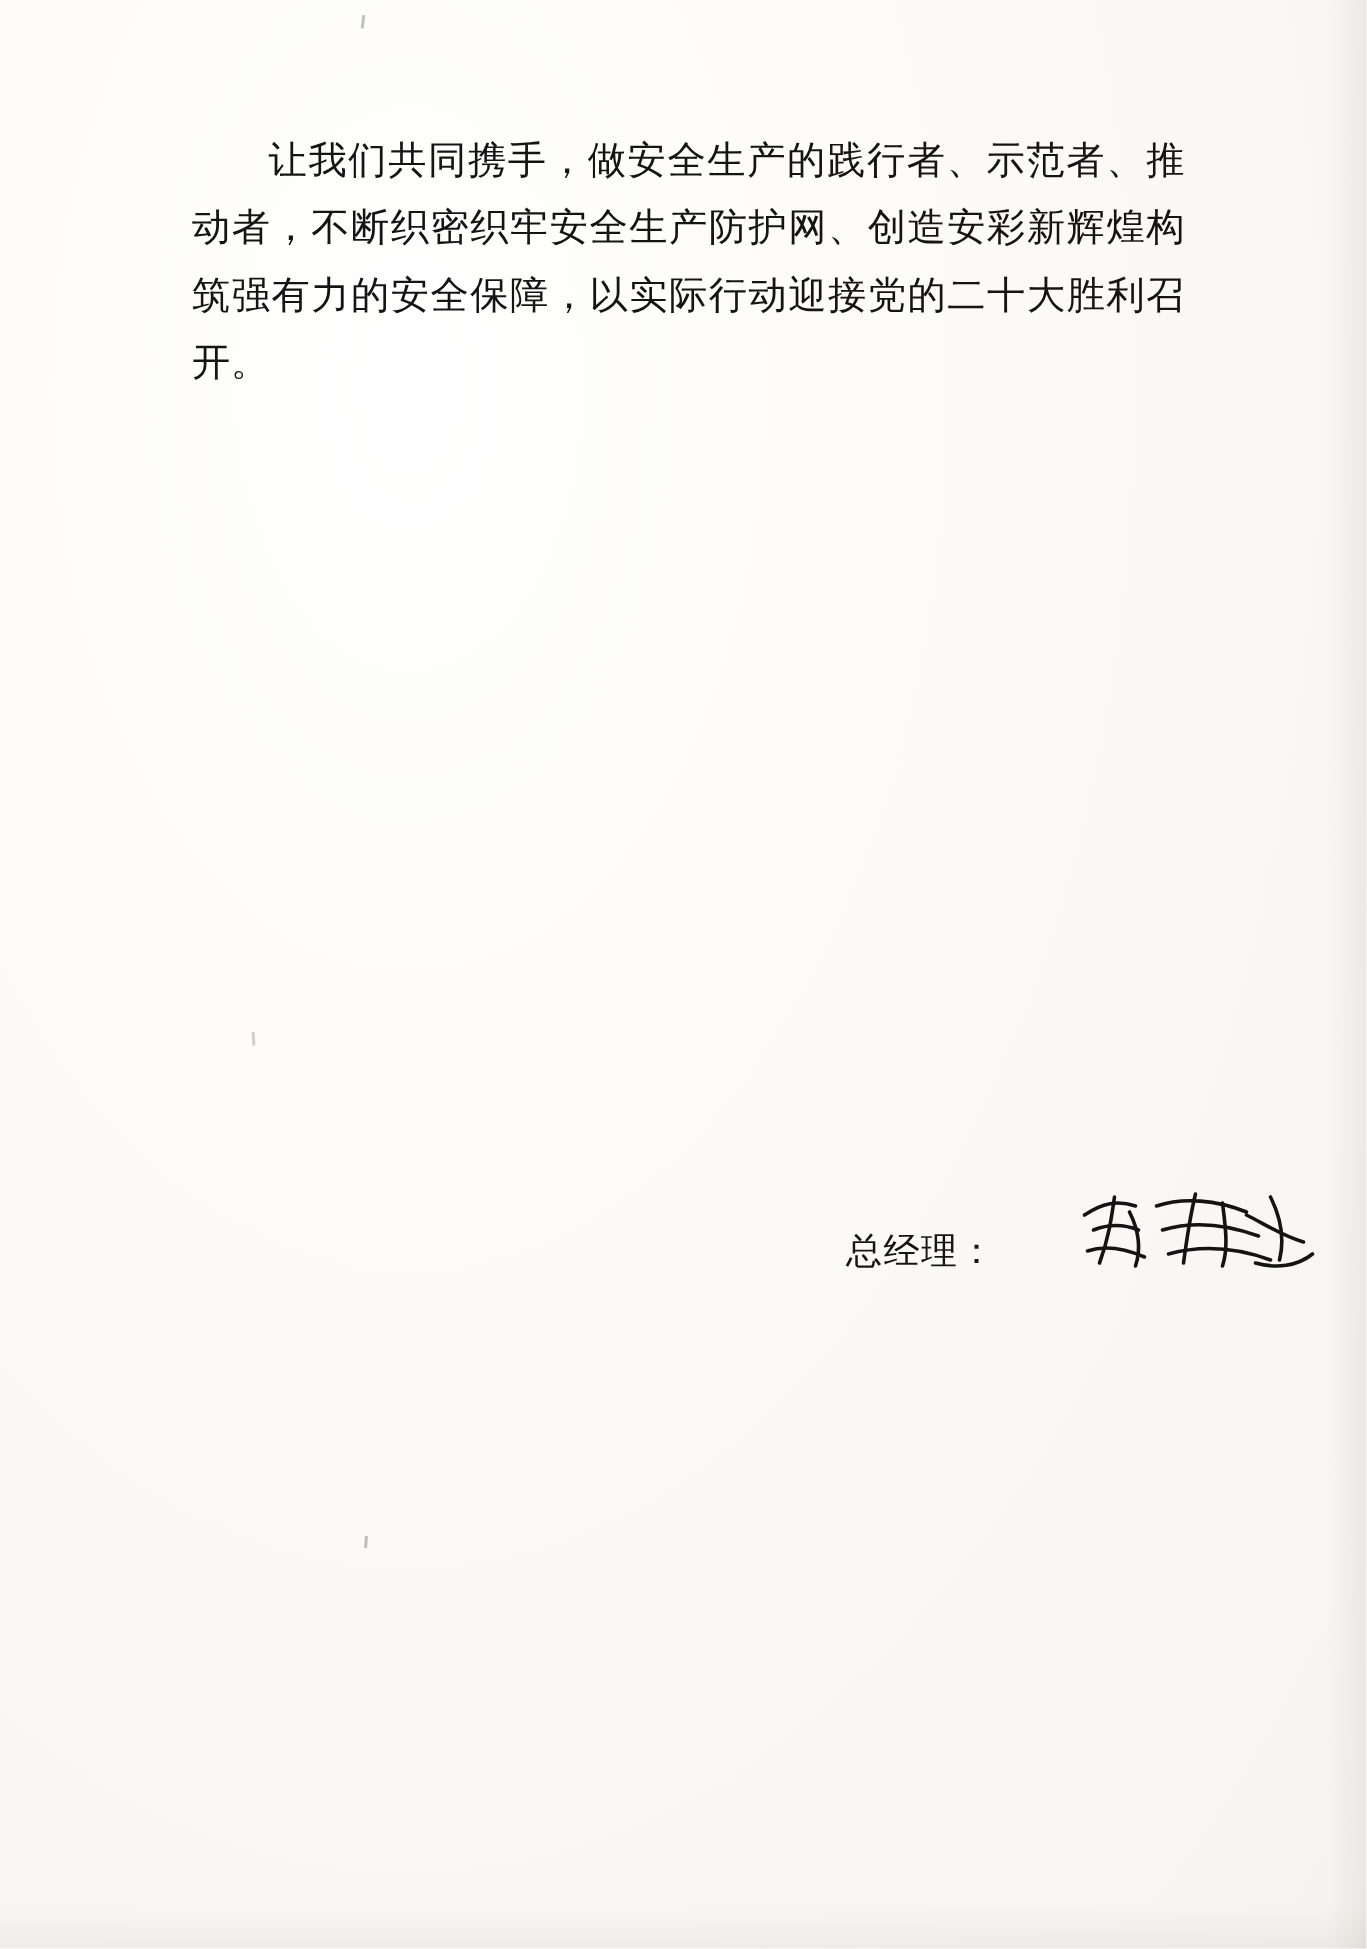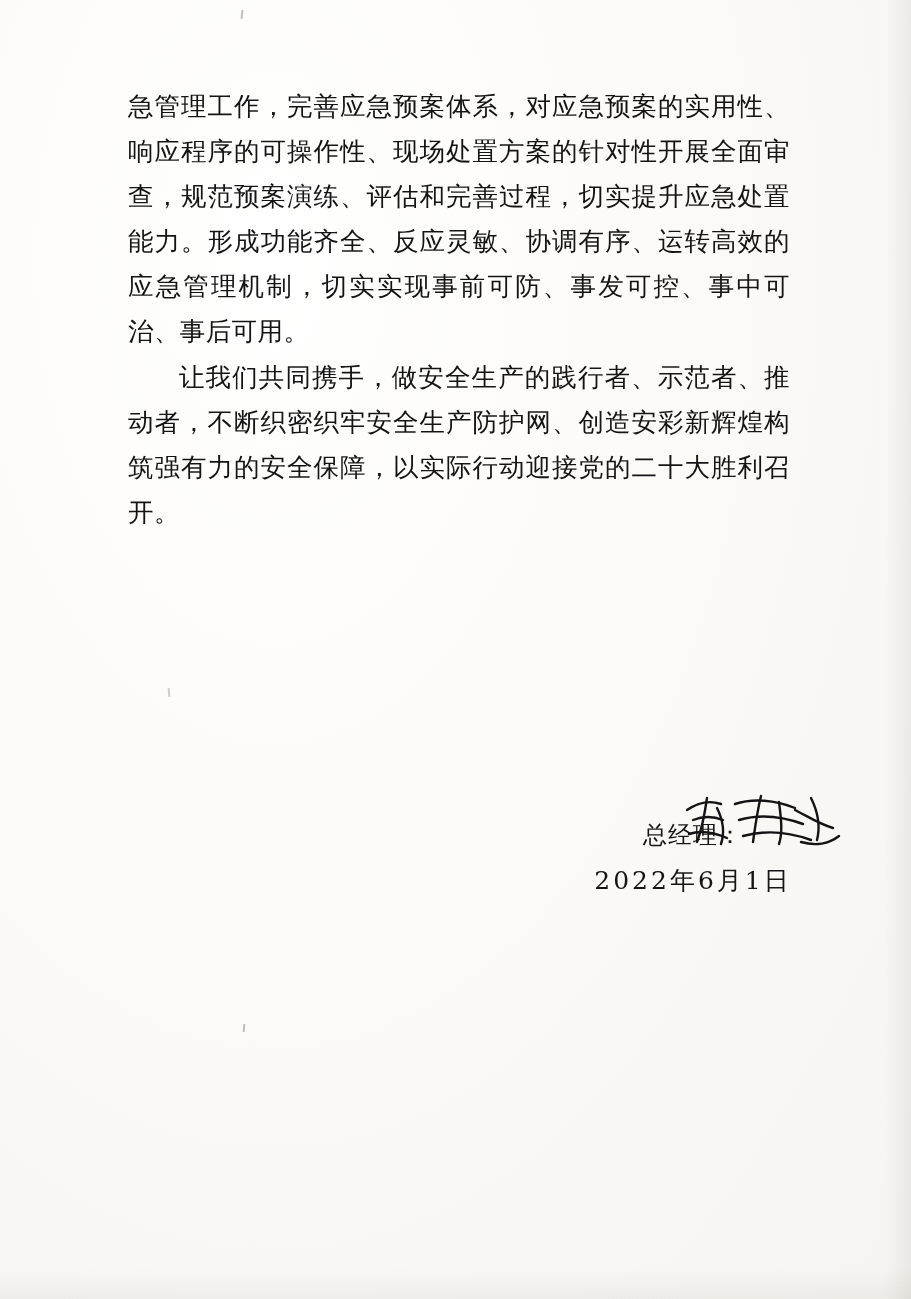--- a/index.html
+++ b/index.html
@@ -39,24 +39,23 @@
     text-align: justify;
     text-justify: inter-ideograph;
     margin: 0 0 1px 0;
     color: #141414;
   }
   .para.indent {
     text-indent: 2em;
   }
   .sign-block {
     position: absolute;
-    left: 528px;
+    left: 564px;
     top: 818px;
     width: 330px;
-    text-align: center;
   }
   .sign-line {
     font-size: 24px;
     line-height: 34px;
     letter-spacing: 1px;
     color: #151515;
     position: relative;
     white-space: nowrap;
   }
   .sign-name {
@@ -130,21 +129,20 @@
 
 <div class="paper"></div>
 
 <div class="page">
 
   <div class="mark mark-top"></div>
   <div class="mark mark-mid"></div>
   <div class="mark mark-bottom"></div>
 
   <div class="doc-body">
-    <p class="para">急管理工作，完善应急预案体系，对应急预案的实用性、响应程序的可操作性、现场处置方案的针对性开展全面审查，规范预案演练、评估和完善过程，切实提升应急处置能力。形成功能齐全、反应灵敏、协调有序、运转高效的应急管理机制，切实实现事前可防、事发可控、事中可治、事后可用。</p>
     <p class="para indent">让我们共同携手，做安全生产的践行者、示范者、推动者，不断织密织牢安全生产防护网、创造安彩新辉煌构筑强有力的安全保障，以实际行动迎接党的二十大胜利召开。</p>
   </div>
 
   <div class="sign-block">
     <div class="sign-line">
       <span>总经理：</span>
       <span class="sign-name">
         <svg width="160" height="62" viewBox="0 0 160 62" fill="none" xmlns="http://www.w3.org/2000/svg">
           <g stroke="#141414" stroke-width="2.4" stroke-linecap="round" stroke-linejoin="round" fill="none">
             <path d="M4 20 C16 12, 26 10, 38 14"></path>
@@ -157,20 +155,17 @@
             <path d="M56 30 C76 24, 98 26, 120 34"></path>
             <path d="M96 12 C98 28, 100 42, 96 54"></path>
             <path d="M60 46 C82 40, 106 42, 128 50"></path>
             <path d="M112 20 C124 26, 136 34, 150 38"></path>
             <path d="M128 8 C134 20, 138 34, 134 50"></path>
             <path d="M118 52 C132 56, 146 54, 156 46"></path>
           </g>
         </svg>
       </span>
     </div>
-    <div class="date-line">
-      <span class="hand">2022年6月1日</span>
-    </div>
   </div>
 
   <div class="edge-shade"></div>
   <div class="bottom-shade"></div>
 </div>
 
 </body></html>

